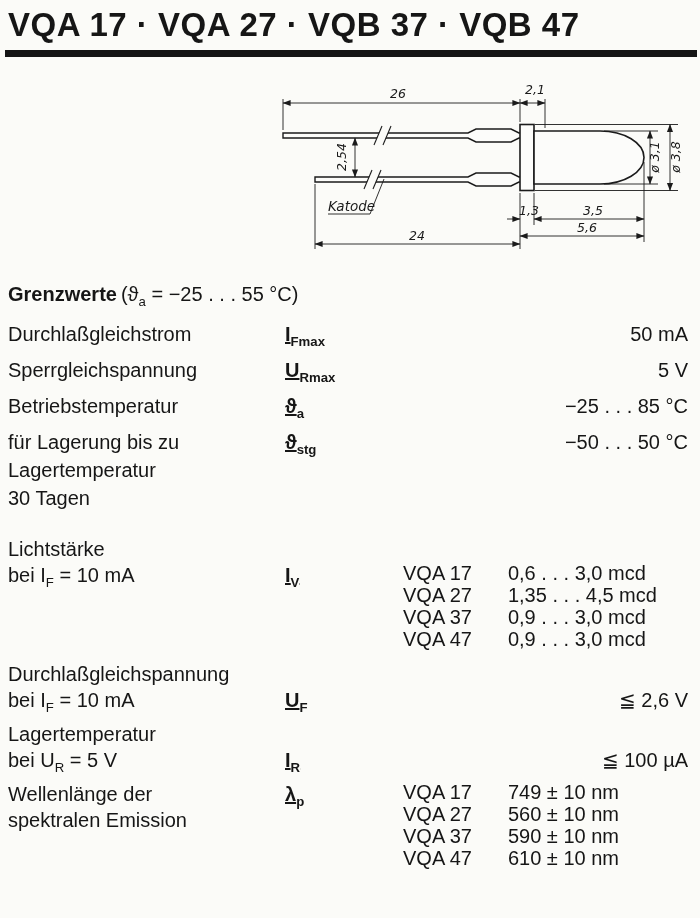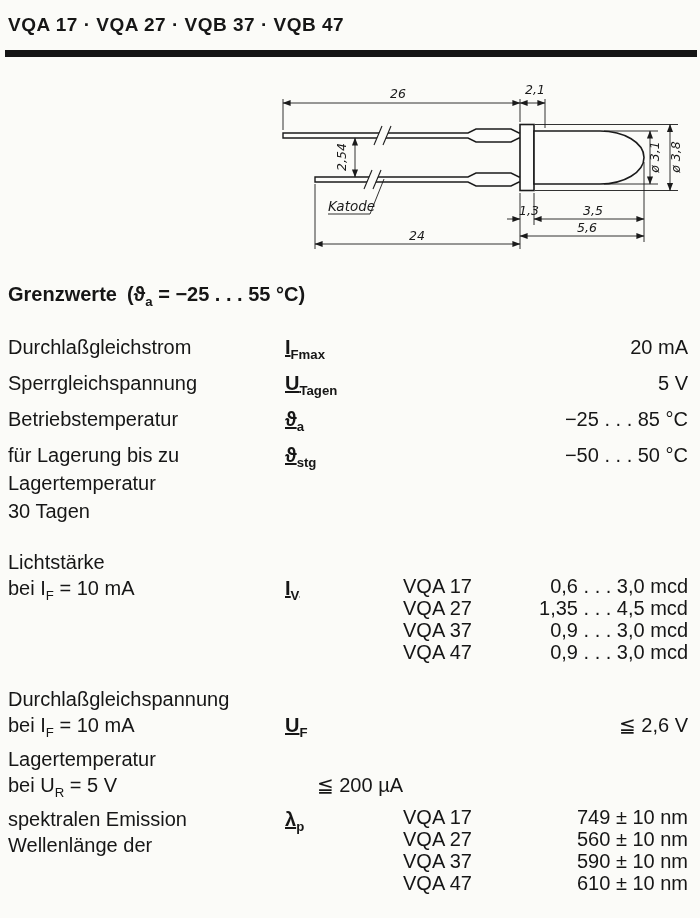--- a/index.html
+++ b/index.html
@@ -7,56 +7,56 @@
     width:700px; height:918px;
     background:#fbfbf8;
     font-family:"Liberation Sans","DejaVu Sans",sans-serif;
     color:#161616;
     overflow:hidden;
   }
   .page { position:relative; width:700px; height:918px; }
 
   h1.title {
     margin:0; padding:9px 0 0 8px;
-    font-size:19px; font-weight:bold; letter-spacing:0.5px;
+    font-size:33px; font-weight:bold; letter-spacing:0.5px;
     line-height:31px;
   }
   .title-rule { height:7px; background:#151515; margin:10px 3px 0 5px; }
 
   .drawing { position:absolute; top:78px; left:278px; width:424px; height:196px; }
   .drawing svg { display:block; }
   .drawing text {
     font-family:"DejaVu Sans","Liberation Sans",sans-serif;
     font-style:italic; font-size:12.5px; fill:#1b1b1b;
   }
   .drawing .katode-label { font-size:13.5px; }
 
   .content { padding:0 12px 0 8px; }
 
   section.grenz { margin-top:226px; }
   section.kenn  { margin-top:24px; }
 
   h2.sec-head { margin:0; font-size:20px; font-weight:bold; line-height:23px; }
-  h2.sec-head .cond { font-weight:bold; margin-left:10px; }
-
-  .gbody { margin-top:20px; }
+  h2.sec-head .cond { font-weight:normal; margin-left:4px; }
+
+  .gbody { margin-top:7px; }
   .kbody { margin-top:15px; }
 
   .srow { display:grid; grid-template-columns:277px 118px 1fr; font-size:20px; }
   .grenz .srow { line-height:28px; }
   .kenn  .srow { line-height:26px; }
 
   .c-sym { font-weight:bold;text-decoration:underline; }
   sub { font-size:66%; }
   .c-val { text-align:right; white-space:nowrap; }
 
-  .c-var .vline { display:flex; justify-content:space-between; line-height:22px; }
+  .c-var .vline { display:flex; line-height:22px;gap:36px; }
   .pt { padding-top:26px; }
 
-  .row-gap    { margin-top:23px; }
+  .row-gap    { margin-top:11px; }
 </style>
 </head>
 <body>
 
 <div class="page">
 
   <h1 class="title">VQA 17 · VQA 27 · VQB 37 · VQB 47</h1>
   <div class="title-rule"></div>
 
   <div class="drawing">
@@ -131,27 +131,27 @@
     <section class="grenz">
       <h2 class="sec-head">
         <span>Grenzwerte</span><span class="cond"><span>(ϑ</span><sub>a</sub><span> = −25 . . . 55 °C)</span></span>
       </h2>
       <div class="gbody">
         <div class="srow">
           <div class="c-label">
             <div>Durchlaßgleichstrom</div>
           </div>
           <div class="c-sym"><span>I</span><sub>Fmax</sub></div>
-          <div class="c-val">20 mA</div>
+          <div class="c-val">50 mA</div>
         </div>
         <div class="srow">
           <div class="c-label">
             <div>Sperrgleichspannung</div>
           </div>
-          <div class="c-sym"><span>U</span><sub>Tagen</sub></div>
+          <div class="c-sym"><span>U</span><sub>Rmax</sub></div>
           <div class="c-val">5 V</div>
         </div>
         <div class="srow">
           <div class="c-label">
             <div>Betriebstemperatur</div>
           </div>
           <div class="c-sym"><span>ϑ</span><sub>a</sub></div>
           <div class="c-val">−25 . . . 85 °C</div>
         </div>
         <div class="srow">
@@ -202,27 +202,28 @@
           </div>
           <div class="c-sym pt"><span>U</span><sub>F</sub></div>
           <div class="c-val pt">≦ 2,6 V</div>
         </div>
 
         <div class="srow">
           <div class="c-label">
             <div>Lagertemperatur</div>
             <div><span>bei U</span><sub>R</sub><span> = 5 V</span></div>
           </div>
-          <div class="c-val pt">≦ 200 µA</div>
-        </div>
-
-        <div class="srow">
-          <div class="c-label">
+          <div class="c-sym pt"><span>I</span><sub>R</sub></div>
+          <div class="c-val pt">≦ 100 µA</div>
+        </div>
+
+        <div class="srow">
+          <div class="c-label">
+            <div>Wellenlänge der</div>
             <div><span>spektralen Emission</span></div>
-            <div>Wellenlänge der</div>
           </div>
           <div class="c-sym"><span>λ</span><sub>p</sub></div>
           <div class="c-var">
             <div class="vline">
                 <span>VQA 17</span>
                 <span>749 ± 10 nm</span>
               </div>
             <div class="vline">
                 <span>VQA 27</span>
                 <span>560 ± 10 nm</span>

